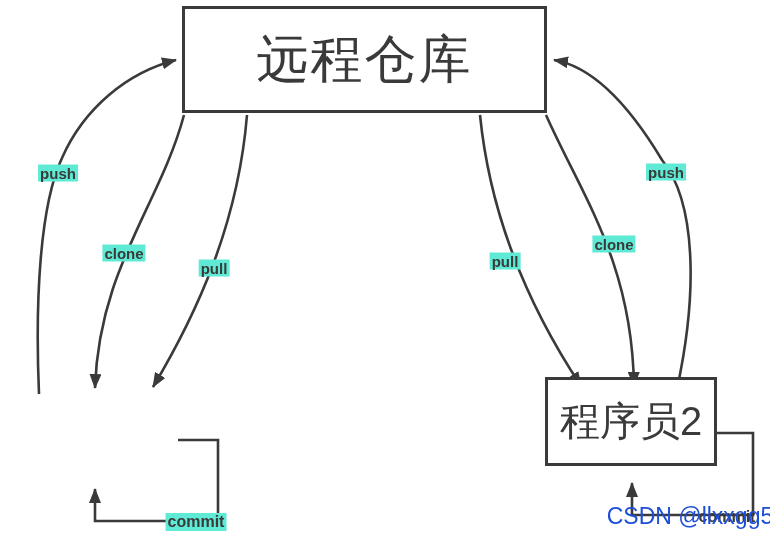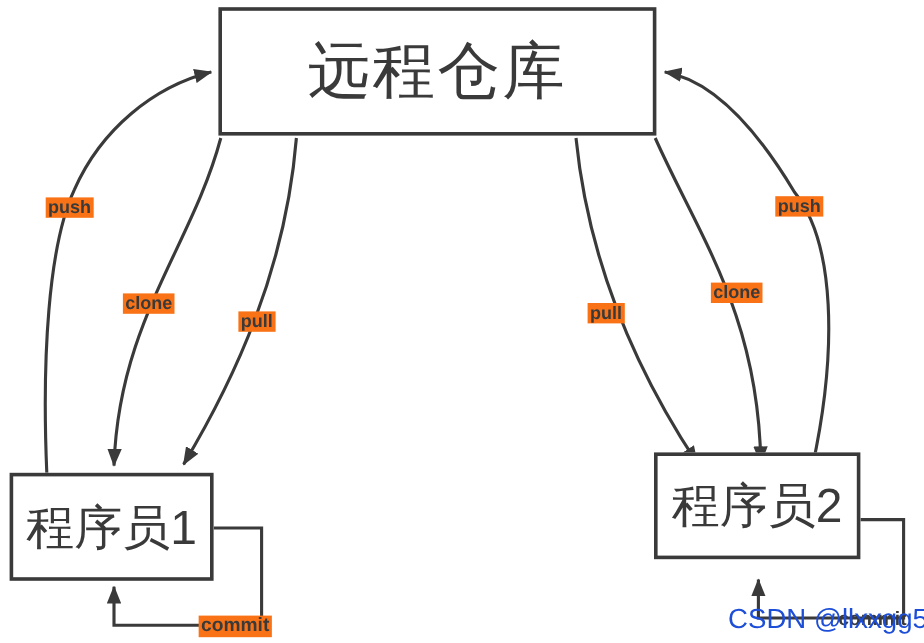--- a/index.html
+++ b/index.html
@@ -21,21 +21,21 @@
     box-sizing:border-box;
     z-index:2;
   }
   .node-remote{left:182px;top:6px;width:365px;height:107px;font-size:52px;letter-spacing:2px;}
   .node-dev1{left:8px;top:394px;width:170px;height:90px;font-size:40px;}
   .node-dev2{left:545px;top:377px;width:172px;height:89px;font-size:40px;}
   .edge-label{
     position:absolute;
     transform:translate(-50%,-50%);
     font-size:15px;font-weight:700;color:#3a3a3a;
-    background:#f97316;
+    background:#5eead4;
     padding:0 2px;
     white-space:nowrap;
     z-index:3;
   }
   .edge-label.no-bg{background:transparent;}
   .lbl-push-left{left:58px;top:173px;}
   .lbl-clone-left{left:124px;top:253px;}
   .lbl-pull-left{left:214px;top:268px;}
   .lbl-pull-right{left:505px;top:261px;}
   .lbl-clone-right{left:614px;top:244px;}
@@ -72,23 +72,20 @@
       <path d="M 677 389 C 698 292 696 202 662 160 C 632 110 596 67 554 60" marker-end="url(#arrow)"></path>
       <path d="M 178 440 L 218 440 L 218 521 L 95 521 L 95 489" marker-end="url(#arrow)"></path>
       <path d="M 717 433 L 753 433 L 753 515 L 632 515 L 632 483" marker-end="url(#arrow)"></path>
     </g>
   </svg>
 
   <div class="node node-remote">
     <span>远程仓库</span>
   </div>
 
-  <div class="node node-dev1">
-    <span>程序员1</span>
-  </div>
 
   <div class="node node-dev2">
     <span>程序员2</span>
   </div>
 
   <span class="edge-label lbl-push-left">push</span>
   <span class="edge-label lbl-clone-left">clone</span>
   <span class="edge-label lbl-pull-left">pull</span>
   <span class="edge-label lbl-pull-right">pull</span>
   <span class="edge-label lbl-clone-right">clone</span>

